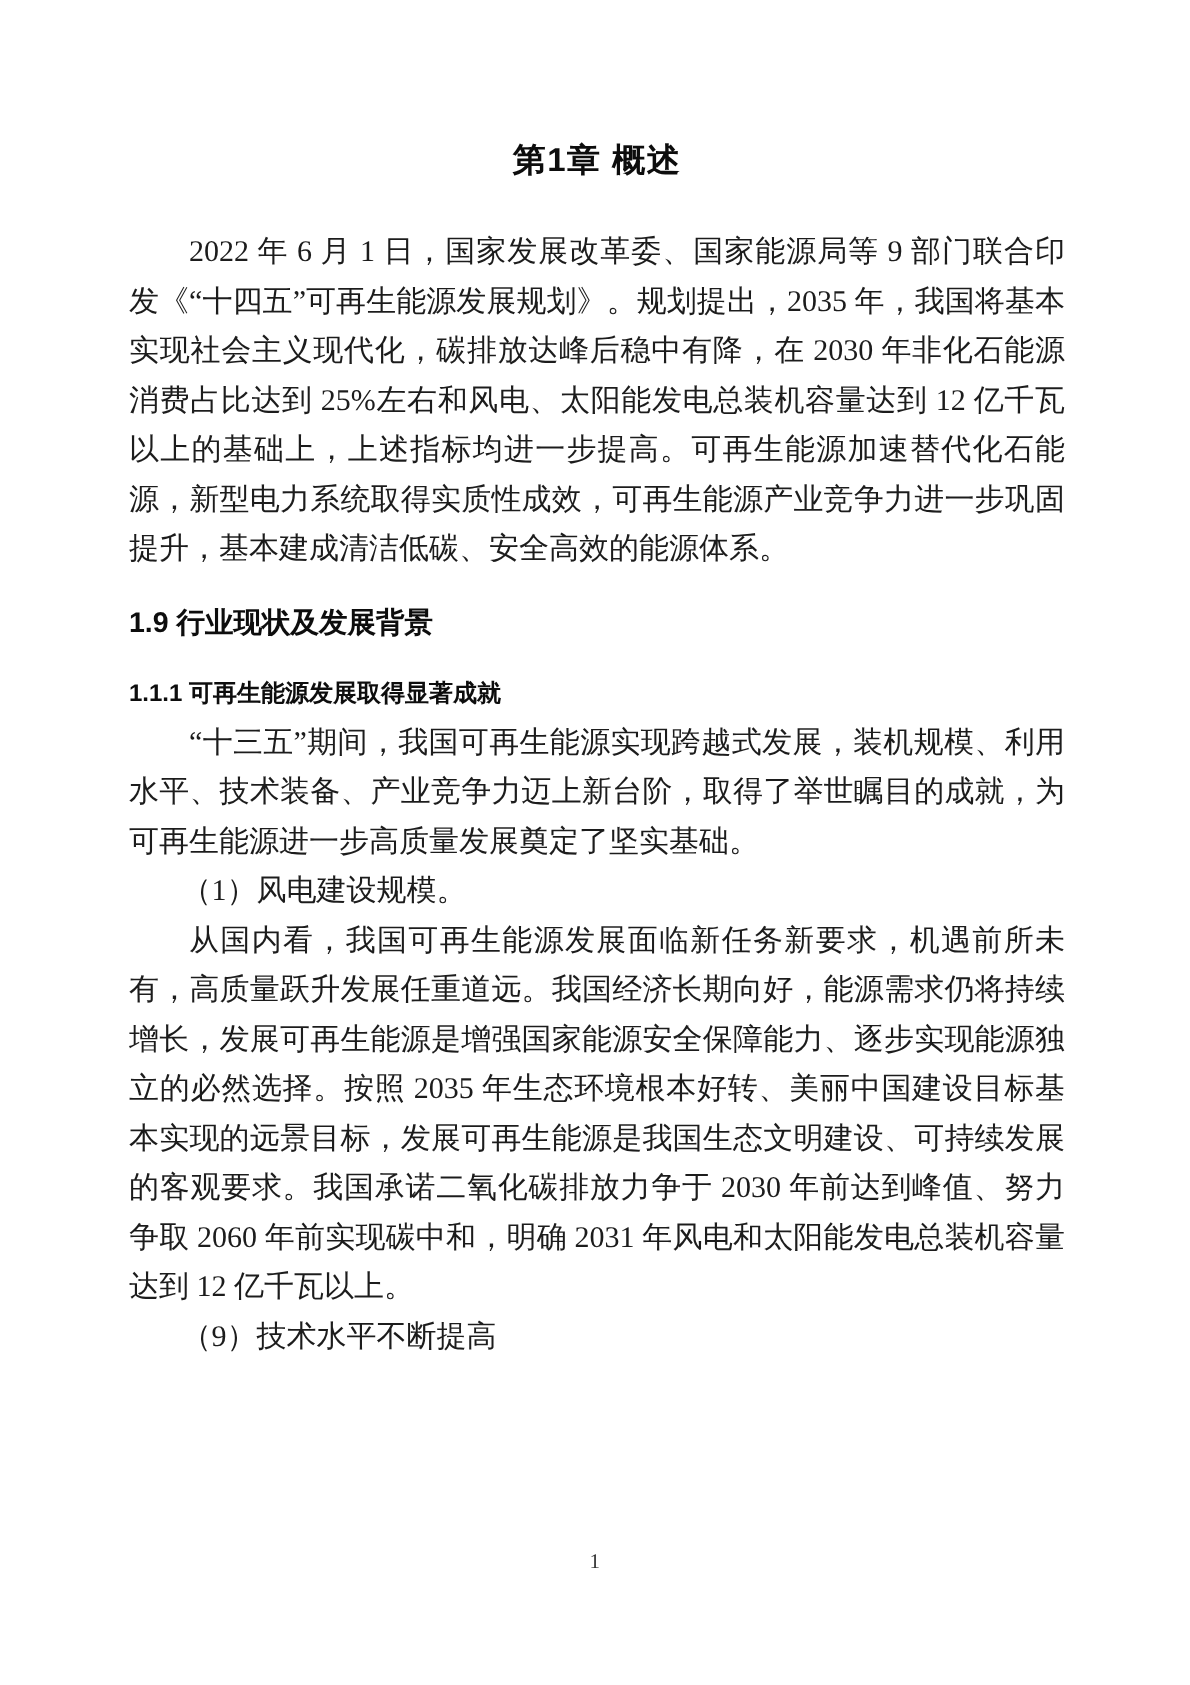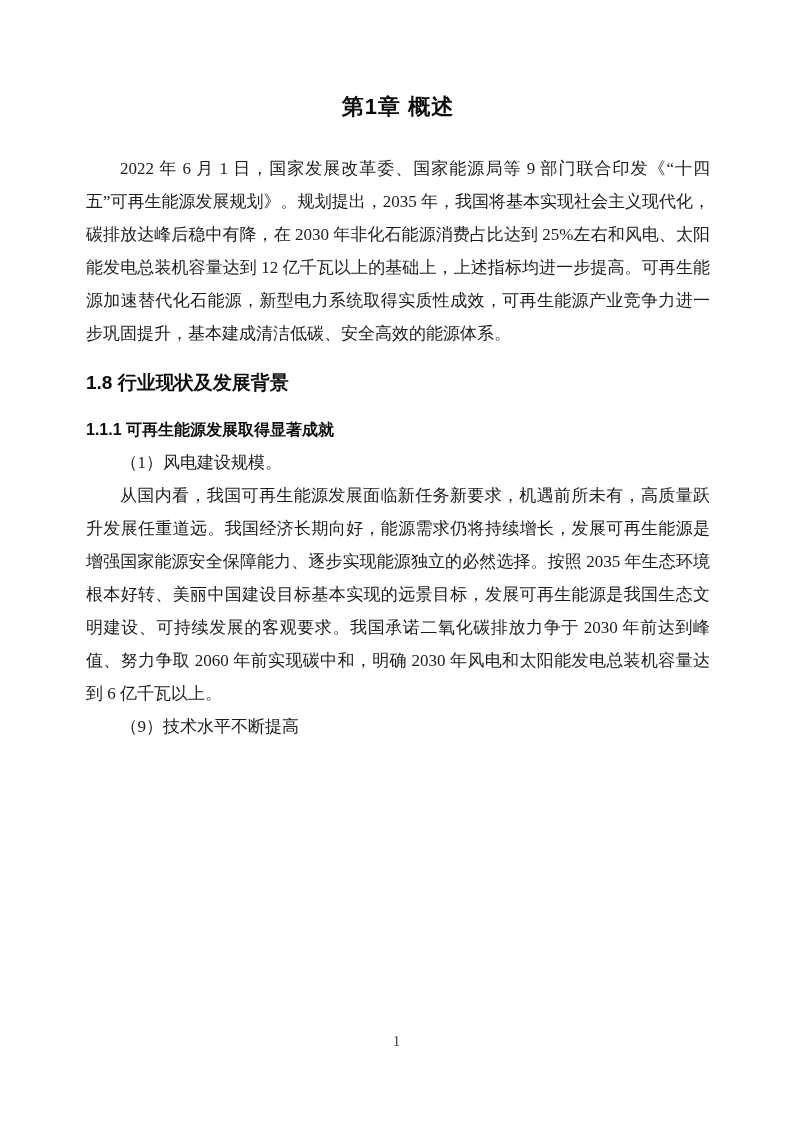--- a/index.html
+++ b/index.html
@@ -29,21 +29,21 @@
     text-align: center;
     font-family: "Liberation Sans", "DejaVu Sans", sans-serif;
     font-weight: 900;
     font-size: 22px;
     line-height: 30px;
     letter-spacing: 1px;
     color: #0d0d0d;
   }
   .para {
     margin: 0;
-    font-size: 17px;
+    font-size: 20px;
     line-height: 33px;
     text-align: justify;
     text-justify: inter-ideograph;
     color: #1c1c1c;
     font-weight: 400;
   }
   .indent { text-indent: 2em; }
   .item { text-indent: 0.15em; margin-left: 32px; }
   .sec-h1 {
     margin: 16px 0 0 0;
@@ -75,27 +75,28 @@
 </style>
 </head>
 <body>
 
 <div class="page">
 
   <h1 class="chapter-title">第1章 概述</h1>
 
   <p class="para indent">2022 年 6 月 1 日，国家发展改革委、国家能源局等 9 部门联合印发《“十四五”可再生能源发展规划》。规划提出，2035 年，我国将基本实现社会主义现代化，碳排放达峰后稳中有降，在 2030 年非化石能源消费占比达到 25%左右和风电、太阳能发电总装机容量达到 12 亿千瓦以上的基础上，上述指标均进一步提高。可再生能源加速替代化石能源，新型电力系统取得实质性成效，可再生能源产业竞争力进一步巩固提升，基本建成清洁低碳、安全高效的能源体系。</p>
 
-  <h2 class="sec-h1">1.8 行业现状及发展背景</h2>
+  <h2 class="sec-h1">1.9 行业现状及发展背景</h2>
 
   <h3 class="sec-h2">1.1.1 可再生能源发展取得显著成就</h3>
 
+  <p class="para indent">“十三五”期间，我国可再生能源实现跨越式发展，装机规模、利用水平、技术装备、产业竞争力迈上新台阶，取得了举世瞩目的成就，为可再生能源进一步高质量发展奠定了坚实基础。</p>
 
 
   <p class="para item">（1）风电建设规模。</p>
 
-  <p class="para indent">从国内看，我国可再生能源发展面临新任务新要求，机遇前所未有，高质量跃升发展任重道远。我国经济长期向好，能源需求仍将持续增长，发展可再生能源是增强国家能源安全保障能力、逐步实现能源独立的必然选择。按照 2035 年生态环境根本好转、美丽中国建设目标基本实现的远景目标，发展可再生能源是我国生态文明建设、可持续发展的客观要求。我国承诺二氧化碳排放力争于 2030 年前达到峰值、努力争取 2060 年前实现碳中和，明确 2030 年风电和太阳能发电总装机容量达到 6 亿千瓦以上。</p>
+  <p class="para indent">从国内看，我国可再生能源发展面临新任务新要求，机遇前所未有，高质量跃升发展任重道远。我国经济长期向好，能源需求仍将持续增长，发展可再生能源是增强国家能源安全保障能力、逐步实现能源独立的必然选择。按照 2035 年生态环境根本好转、美丽中国建设目标基本实现的远景目标，发展可再生能源是我国生态文明建设、可持续发展的客观要求。我国承诺二氧化碳排放力争于 2030 年前达到峰值、努力争取 2060 年前实现碳中和，明确 2031 年风电和太阳能发电总装机容量达到 12 亿千瓦以上。</p>
 
   <p class="para item">（9）技术水平不断提高</p>
 
   <div class="page-number">1</div>
 
 </div>
 
 </body></html>

